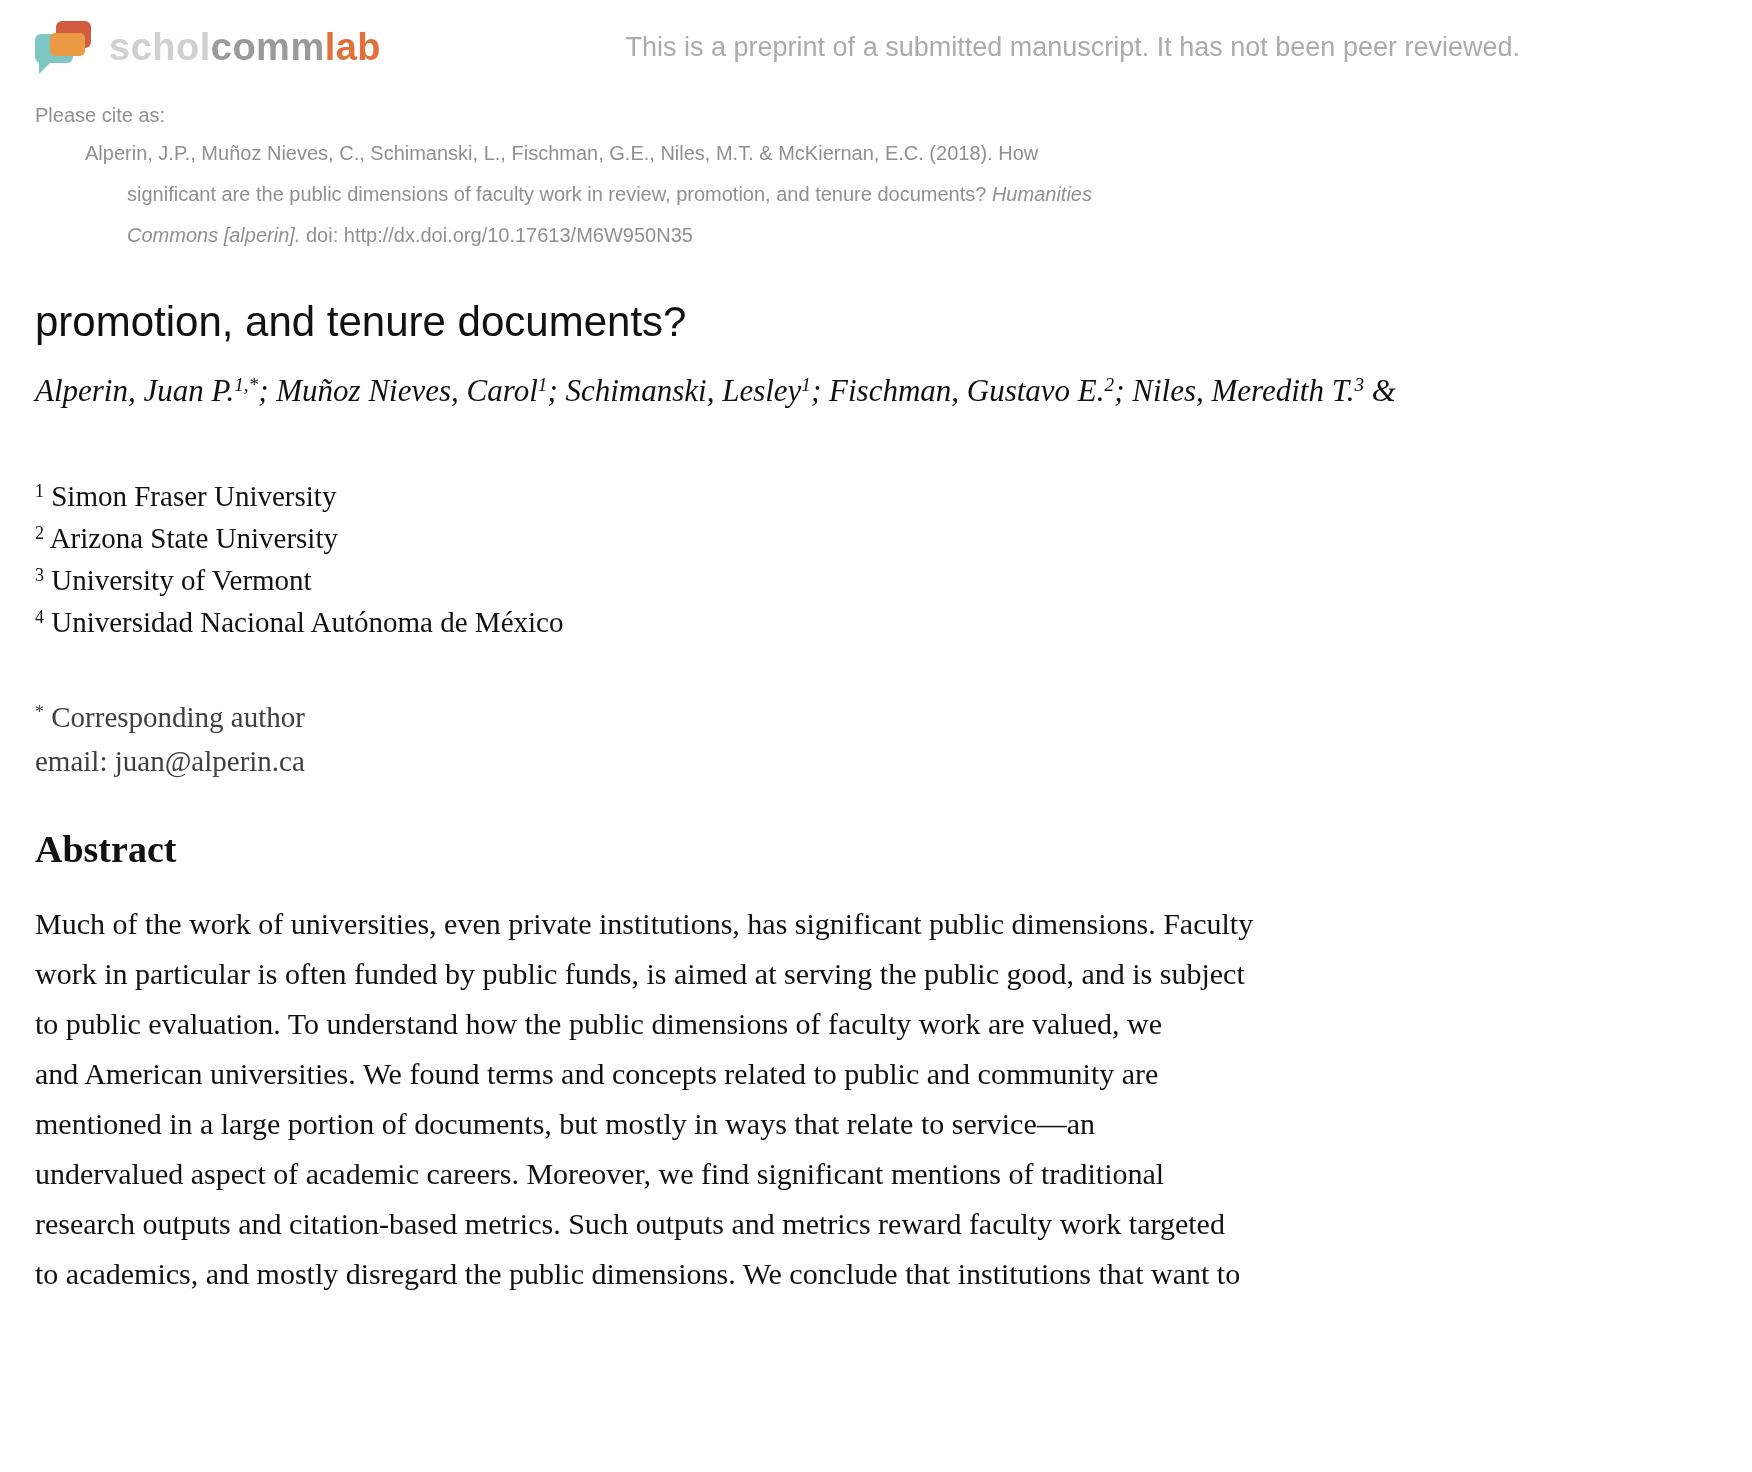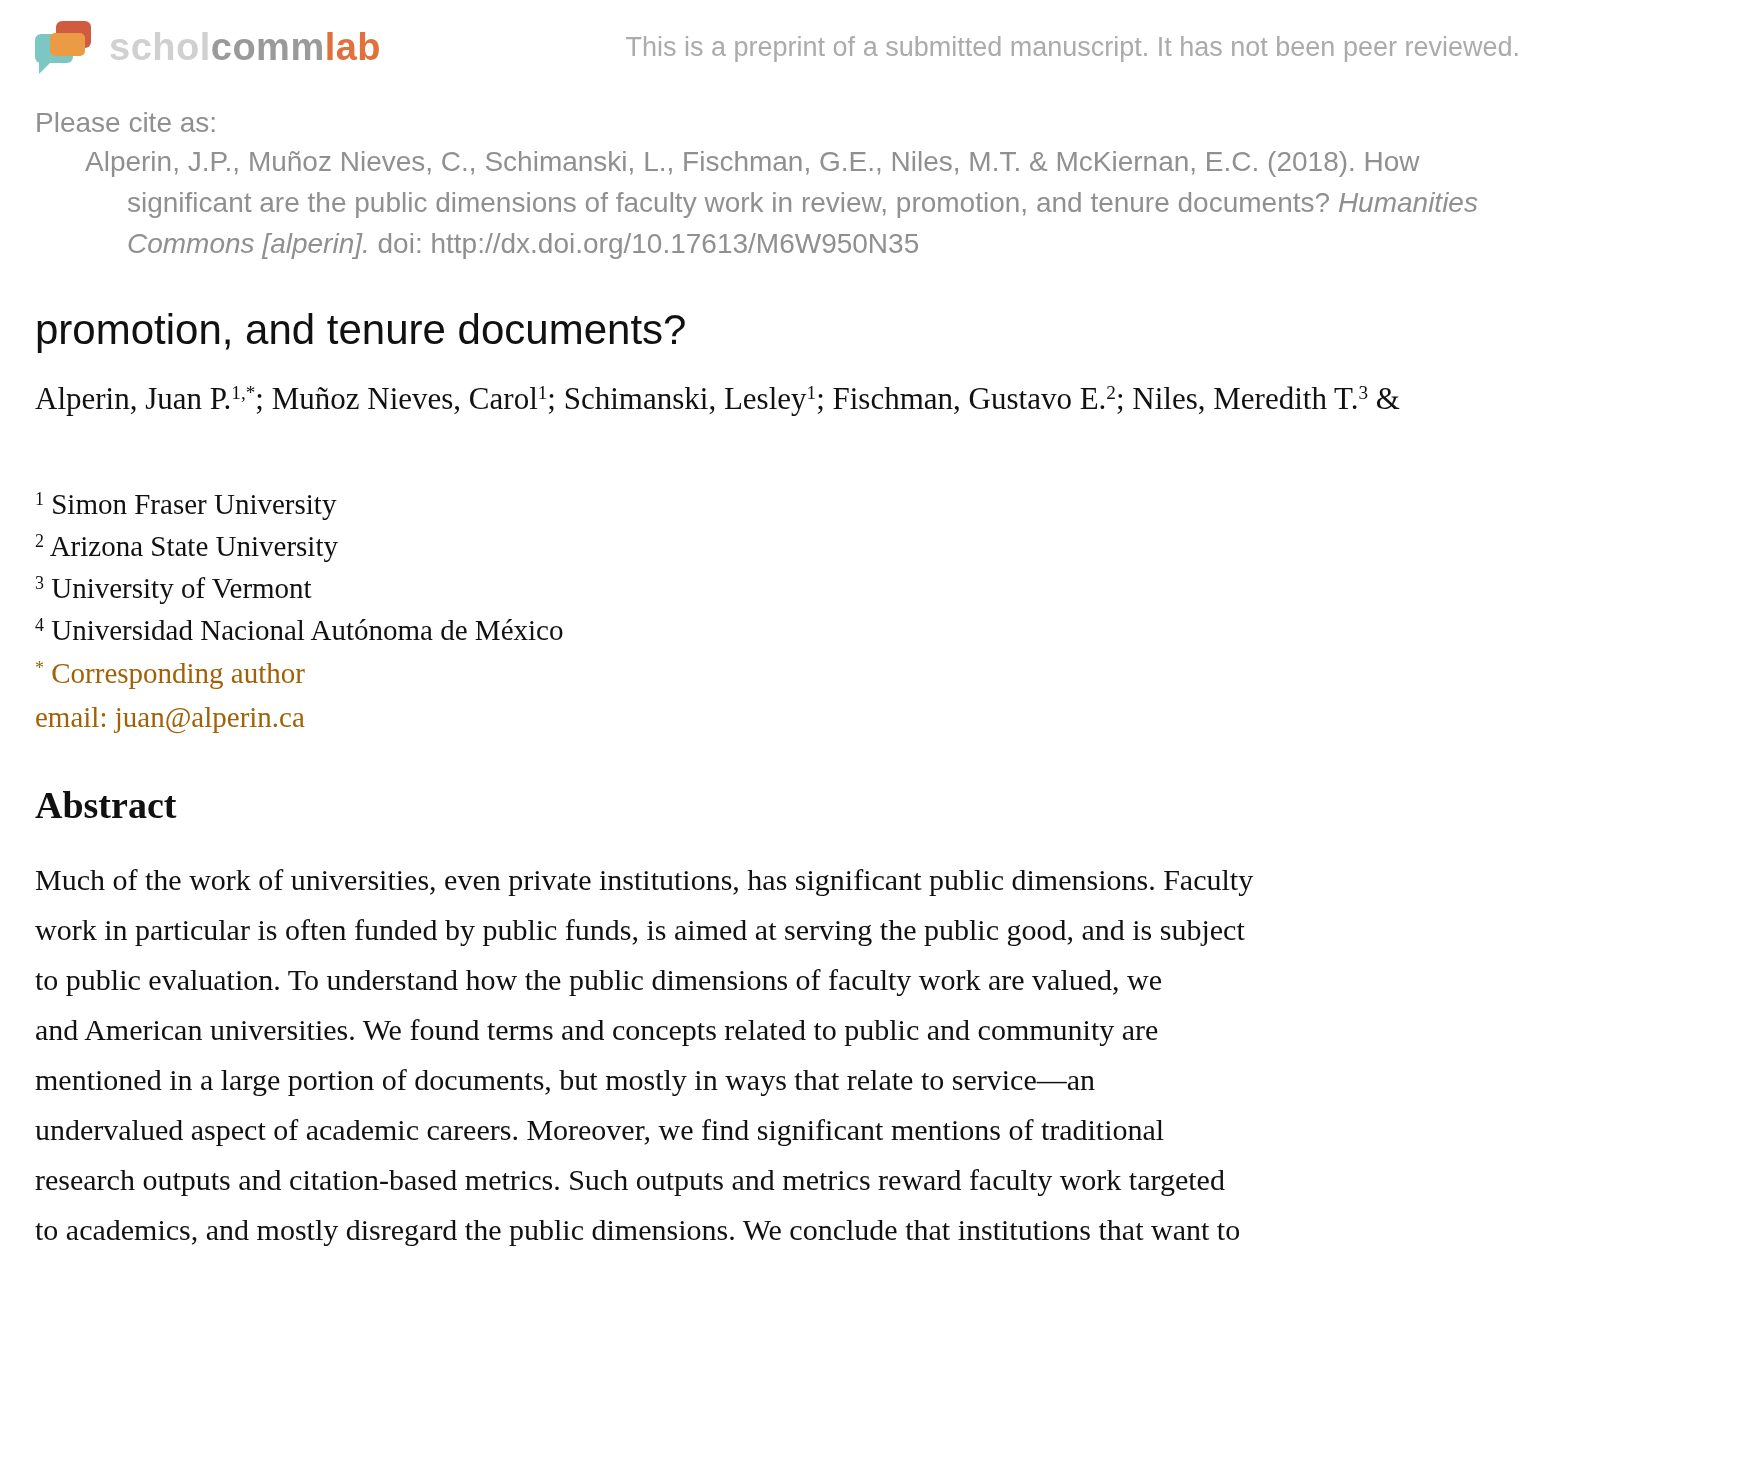--- a/index.html
+++ b/index.html
@@ -56,57 +56,58 @@
   .w-schol { color: #d0d0d0; }
   .w-comm  { color: #9a9a9a; }
   .w-lab   { color: #e0703c; }
   .notice {
     font-family: "Liberation Sans", "DejaVu Sans", sans-serif;
     font-size: 27px; color: #ababab; white-space: nowrap;
   }
 
   
   .cite {
-    margin-top: 29px;
+    margin-top: 21px;
     font-family: "Liberation Sans", "DejaVu Sans", sans-serif;
-    font-size: 28px; color: #909090;
+    font-size: 20px; color: #909090;
   }
   .cite-label { line-height: 36px; }
   .cite-line { line-height: 41px; white-space: nowrap; }
   .cite-l1 { padding-left: 50px; }
   .cite-l2 { padding-left: 92px; }
   .it { font-style: italic; }
 
   
   .title {
     margin-top: 36px;
     font-family: "Liberation Sans", "DejaVu Sans", sans-serif;
     font-size: 42px; font-weight: normal; color: #111111;
     line-height: 59px;
   }
   .t-line { display: block; white-space: nowrap; }
 
   
   .authors {
     margin-top: 14px;
+    font-style: italic;
     font-size: 31px; line-height: 52px; color: #111111;
   }
   .a-line { display: block; white-space: nowrap; }
   sup.s {
     font-size: 62%;
     vertical-align: baseline;
     position: relative; top: -0.5em;
   }
 
   
   .affils { margin-top: 56px; font-size: 29px; line-height: 38px; color: #111111; }
   .affil-line { white-space: nowrap; }
 
   
-  .corresp { font-size: 29px; line-height: 40px; color: #a16207; }
+  .corresp { margin-top: 52px; font-size: 29px; line-height: 40px; color: #404040; }
   .corresp div { white-space: nowrap; }
 
   
   .abs-heading {
     margin-top: 44px;
     font-size: 38px; font-weight: bold; color: #111111;
     line-height: 48px;
   }
   .abs-body { margin-top: 26px; font-size: 30px; line-height: 50px; color: #111111; }
   .abs-line { white-space: nowrap; }

